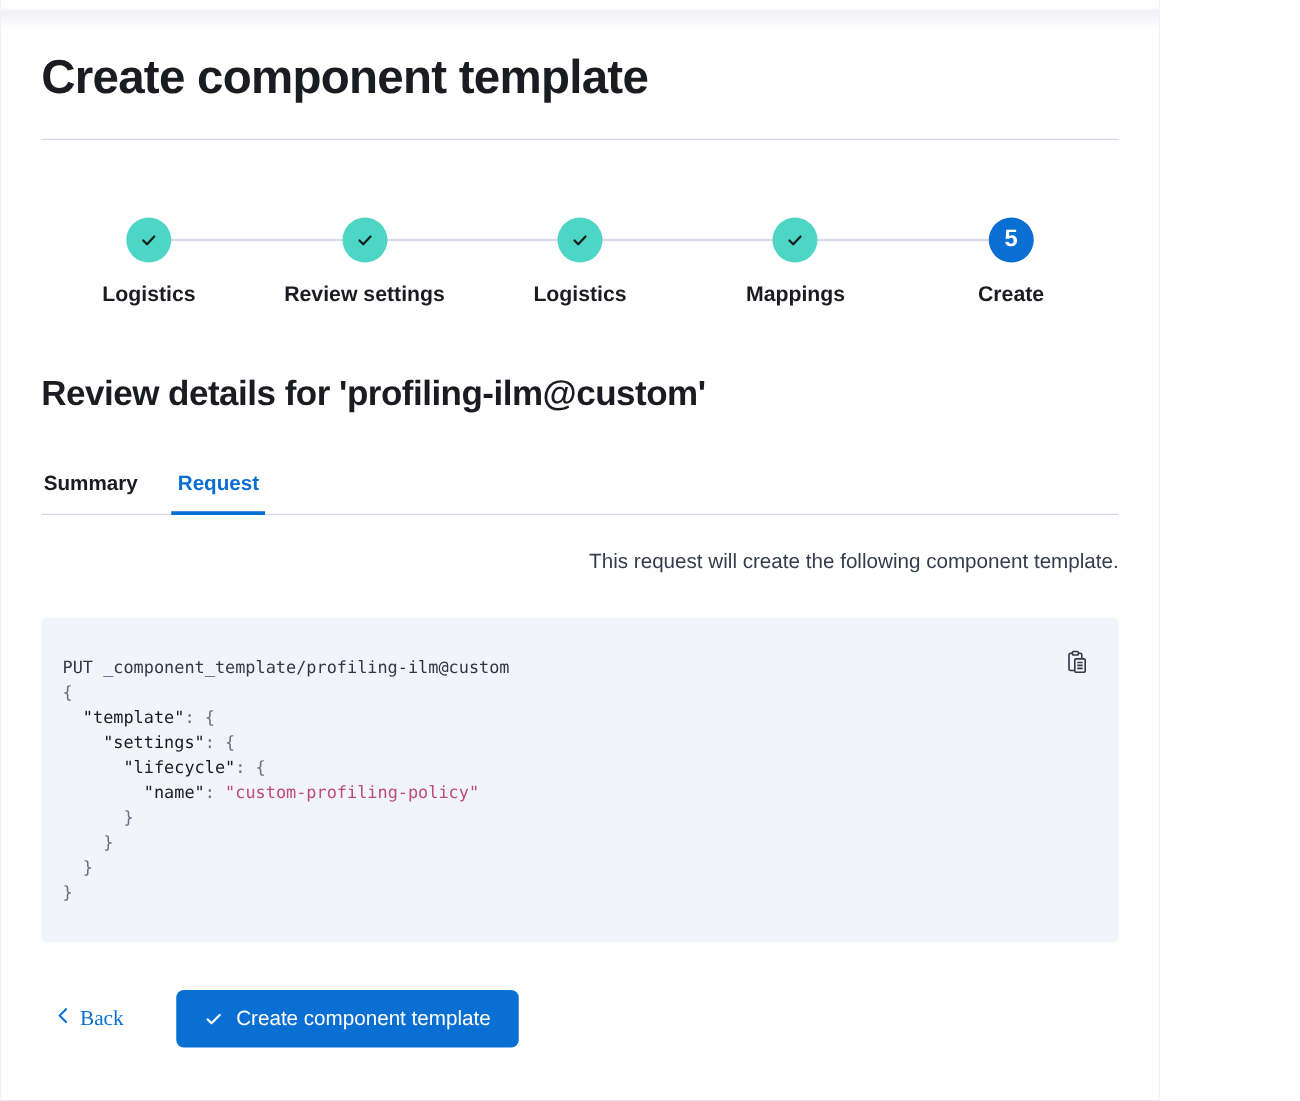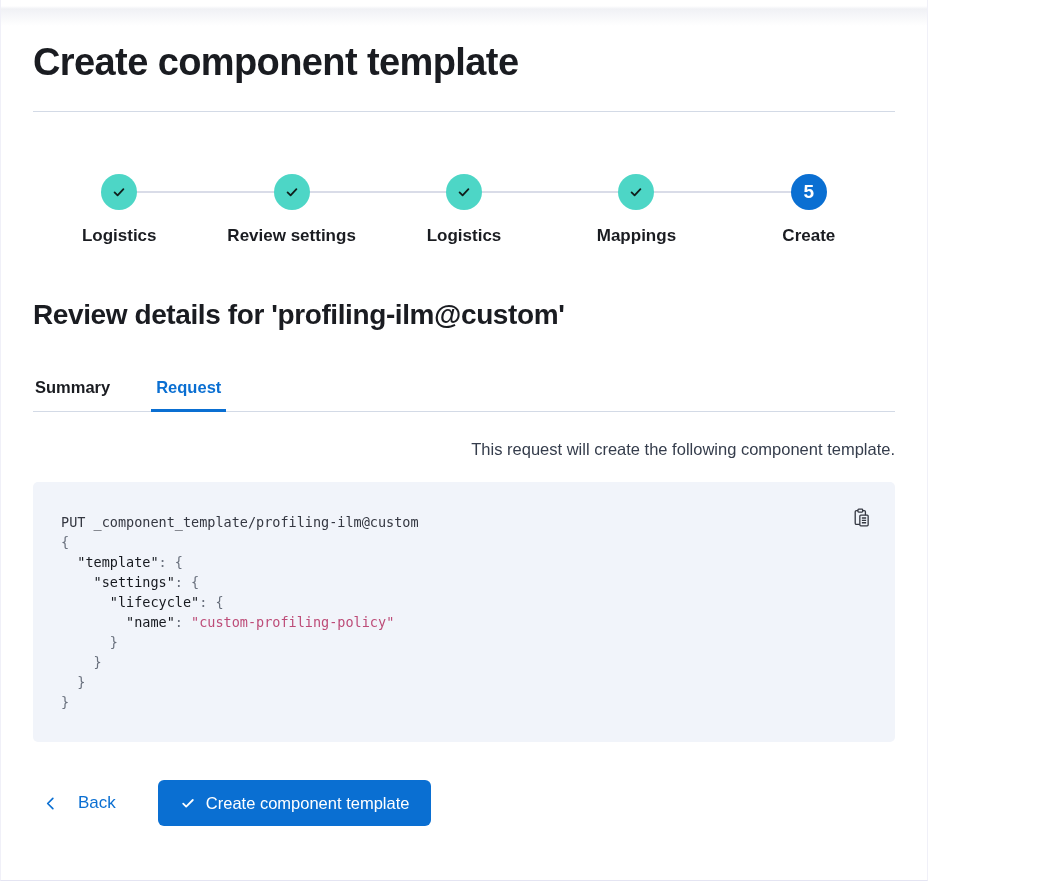--- a/index.html
+++ b/index.html
@@ -51,57 +51,57 @@
   .step-circle.complete{background:var(--teal);}
   .step-circle.current{background:var(--primary);color:#fff;font-size:19px;font-weight:600;}
   .step-label{margin-top:16px;font-size:17px;font-weight:700;color:var(--text);}
 
   h2.review-heading{
     margin:52px 0 16px;font-size:28px;line-height:34px;font-weight:700;
     letter-spacing:-0.4px;color:var(--text);
   }
 
   
-  .tabs{margin-top:36px;display:flex;gap:42px;border-bottom:1px solid var(--divider);}
+  .tabs{margin-top:36px;display:flex;gap:28px;border-bottom:1px solid var(--divider);}
   .tab{
     position:relative;padding:10px 2px 14px;font-size:16.5px;font-weight:700;
     color:var(--text);background:none;border:none;cursor:pointer;font-family:inherit;
   }
   .tab.active{color:var(--primary);text-align:center;}
   .tab.active::after{
     content:"";position:absolute;left:-3px;right:-3px;bottom:-1px;height:3px;
     background:var(--primary);
   }
 
   p.request-desc{margin:26px 0 0;font-size:16.5px;line-height:22px;color:var(--subdued);text-align:right;}
 
   
   .code-panel{
-    position:relative;margin-top:22px;background:var(--code-bg);
-    border-radius:5px;padding:30px 28px;min-height:258px;
+    position:relative;margin-top:34px;background:var(--code-bg);
+    border-radius:5px;padding:30px 17px;min-height:258px;
   }
   .code{
     margin:0;font-family:"DejaVu Sans Mono","Liberation Mono",monospace;
     font-size:13.5px;line-height:20px;white-space:pre;color:#343741;
   }
   .tok-plain{color:#343741;}
   .tok-key{color:#16191f;}
   .tok-punct{color:#69707d;}
   .tok-string{color:#bd4c78;}
   .copy-btn{
     position:absolute;top:22px;right:20px;background:none;border:none;
     padding:4px;cursor:pointer;line-height:0;
   }
 
   
   .footer{margin-top:38px;display:flex;align-items:center;}
   .back-link{
-    display:inline-flex;align-items:center;gap:20px;color:var(--primary);
+    display:inline-flex;align-items:flex-start;gap:6px;color:var(--primary);
     font-size:17px;font-weight:500;background:none;border:none;cursor:pointer;
-    padding:8px 10px;font-family:Liberation Sans, sans-serif;
+    padding:8px 10px;font-family:Liberation Serif, serif;
   }
   .create-btn{
     margin-left:32px;display:inline-flex;align-items:center;gap:10px;
     background:var(--primary);color:#fff;font-size:16.5px;font-weight:500;
     border:none;border-radius:6px;height:46px;padding:0 22px;cursor:pointer;
     font-family:inherit;
   }
 </style>
 </head>
 <body>

